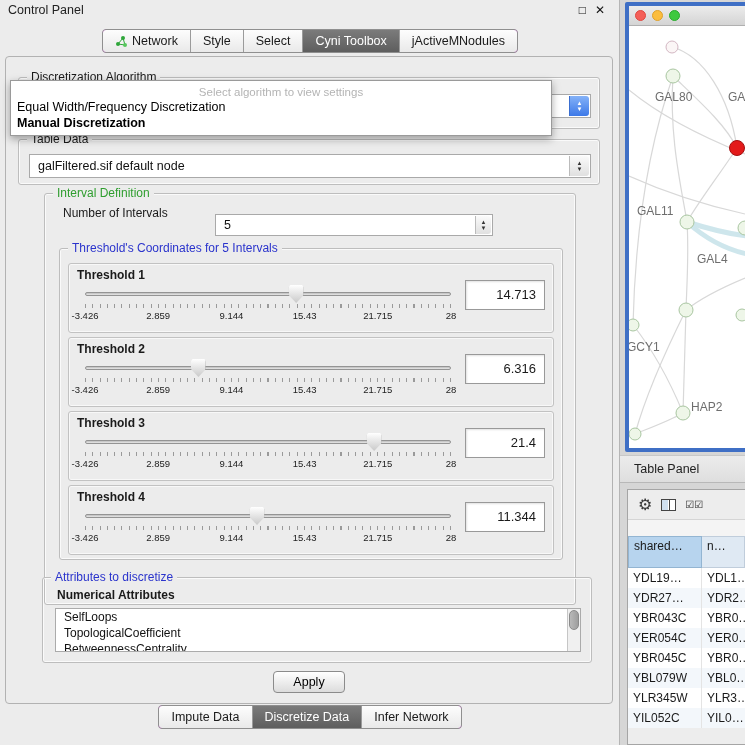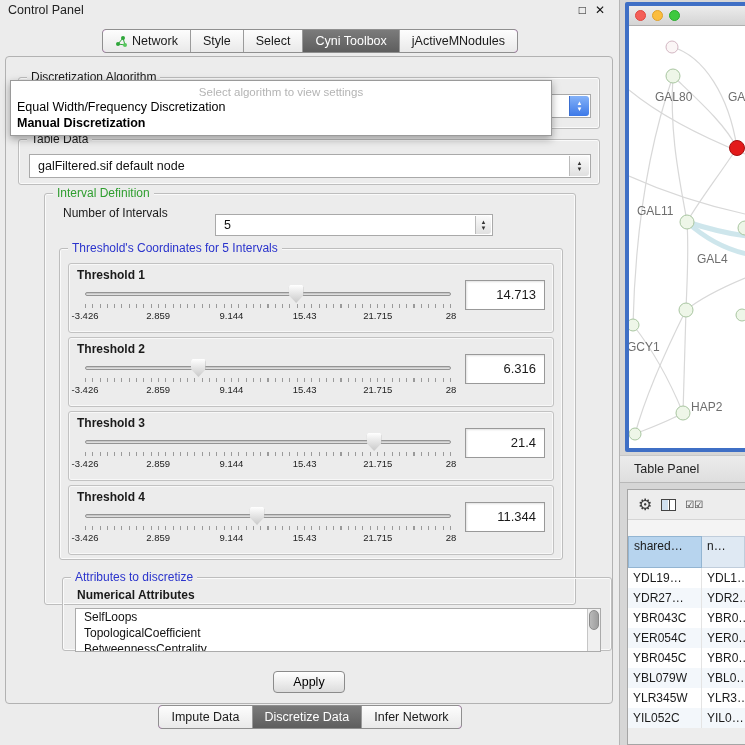--- a/index.html
+++ b/index.html
@@ -63,21 +63,21 @@
            background:linear-gradient(#ffffff,#c9c9c9); clip-path:polygon(10% 0,90% 0,100% 12%,100% 55%,50% 100%,0 55%,0 12%);
            filter:drop-shadow(0 1px 1px rgba(0,0,0,.45)); }
   .ticks { position:absolute; left:0; right:0; top:20px; height:4px;
            background:repeating-linear-gradient(90deg,#9a9a9a 0 1px,transparent 1px 7.3px); }
   .tick-labels { position:absolute; left:0; right:0; top:26px; height:12px; font-size:9.5px; color:#222; }
   .tick-labels span { position:absolute; transform:translateX(-50%); white-space:nowrap; }
   .tl-0{left:0}.tl-1{left:20%}.tl-2{left:40%}.tl-3{left:60%}.tl-4{left:80%}.tl-5{left:100%}
   .thr-value { position:absolute; right:8px; top:16px; width:80px; height:30px; background:#fff; border:1px solid #999;
                box-shadow:inset 1px 1px 2px rgba(0,0,0,.12); font-size:13px; line-height:28px; text-align:right; padding-right:8px; }
 
-  .attrs-group { left:56px; top:520px; width:550px; height:74px; }
+  .attrs-group { left:36px; top:520px; width:550px; height:86px; }
   .attrs-title { position:absolute; left:14px; top:10px; font-size:12px; font-weight:bold; }
   .attr-list { position:absolute; left:12px; top:30px; width:526px; height:44px; background:#fff; border:1px solid #ababab; overflow:hidden; }
   .attr-item { font-size:12px; height:16px; line-height:16px; padding-left:8px; color:#111; }
   .attr-scroll { position:absolute; right:0; top:0; bottom:0; width:13px; background:#f0f0f0; border-left:1px solid #c6c6c6; }
   .attr-thumb { position:absolute; left:1px; right:1px; top:1px; height:20px; background:linear-gradient(90deg,#b9b9b9,#9e9e9e); border:1px solid #8b8b8b; border-radius:5px; }
 
   .apply-btn { position:absolute; left:50%; transform:translateX(-50%); top:614px; width:72px; height:22px;
                background:linear-gradient(#ffffff,#dcdcdc); border:1px solid #8b8b8b; border-radius:4px;
                font-size:12.5px; font-family:"Liberation Sans",sans-serif; text-align:center; line-height:20px; }
 

